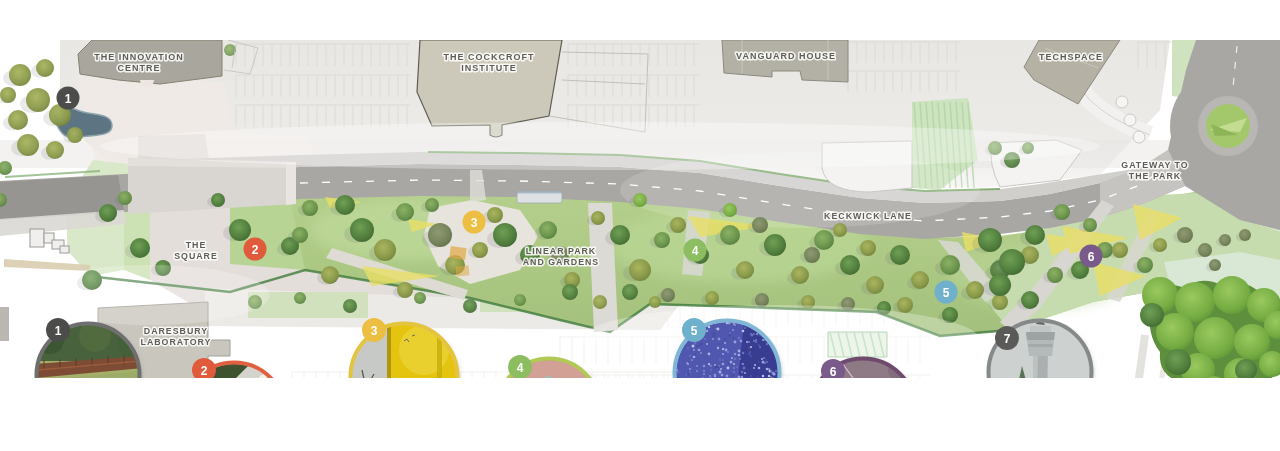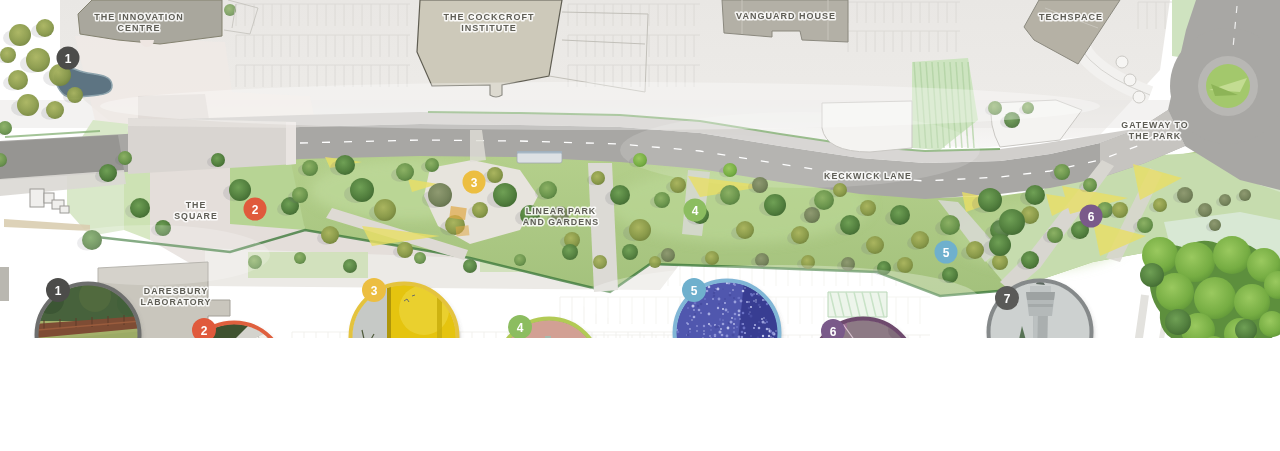--- a/index.html
+++ b/index.html
@@ -1,16 +1,16 @@
 <!DOCTYPE html>
 <html><head>
 <meta charset="utf-8">
 <style>
   html,body{margin:0;padding:0;background:#ffffff;}
-  .wrap{width:1280px;height:338px;position:relative;overflow:hidden;font-family:"Liberation Sans",sans-serif;}
+  .wrap{width:1280px;height:338px;position:relative;overflow:hidden;font-family:"Liberation Sans",sans-serif;margin-top:40px;}
   svg{display:block;}
   text{font-family:"Liberation Sans",sans-serif;}
 </style>
 </head>
 <body>
 <div class="wrap">
 <svg width="1280" height="451" viewBox="0 0 1280 451" xmlns="http://www.w3.org/2000/svg">
 <defs>
   <linearGradient id="topfade" x1="0" y1="0" x2="0" y2="1">
     <stop offset="0" stop-color="#e9e7e4"></stop>

